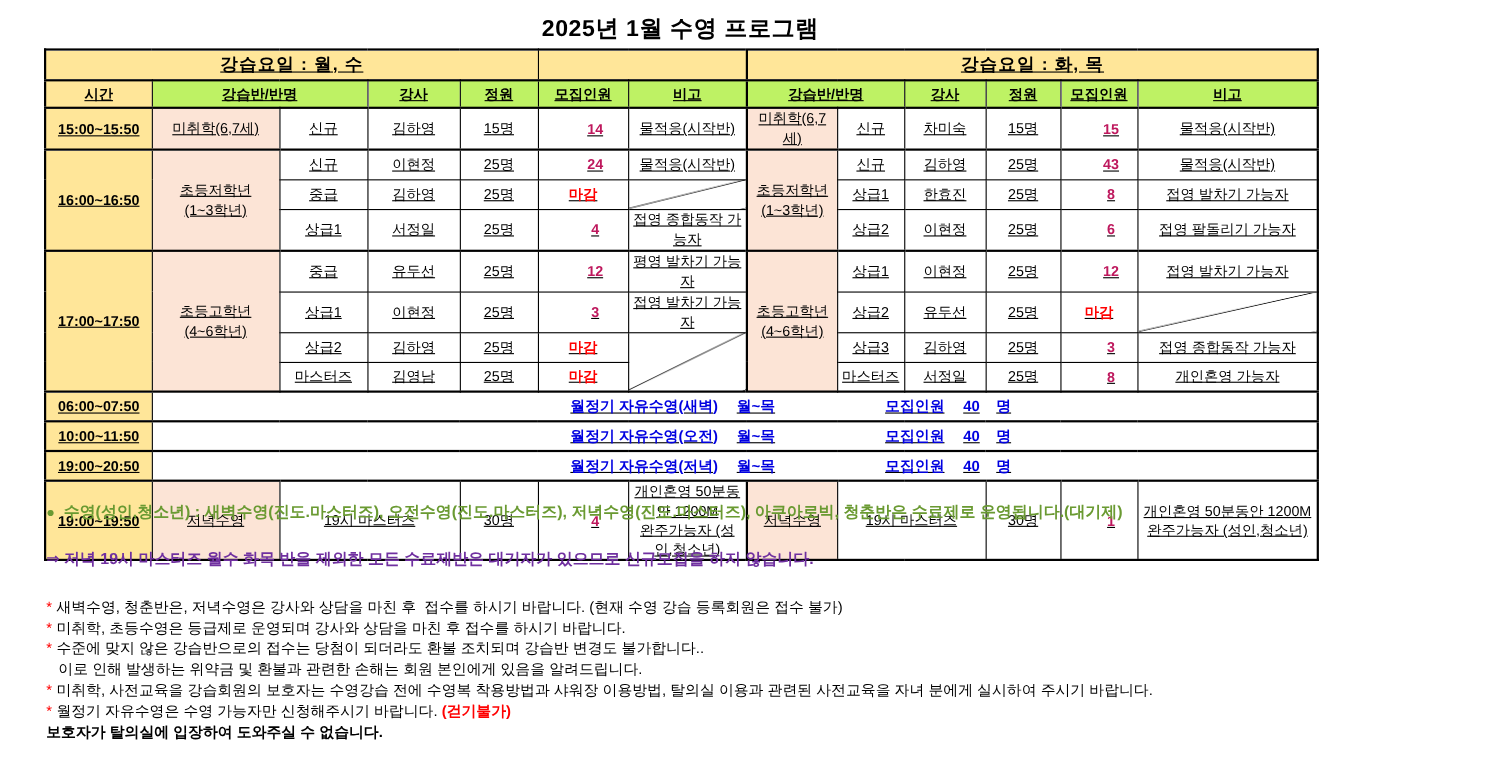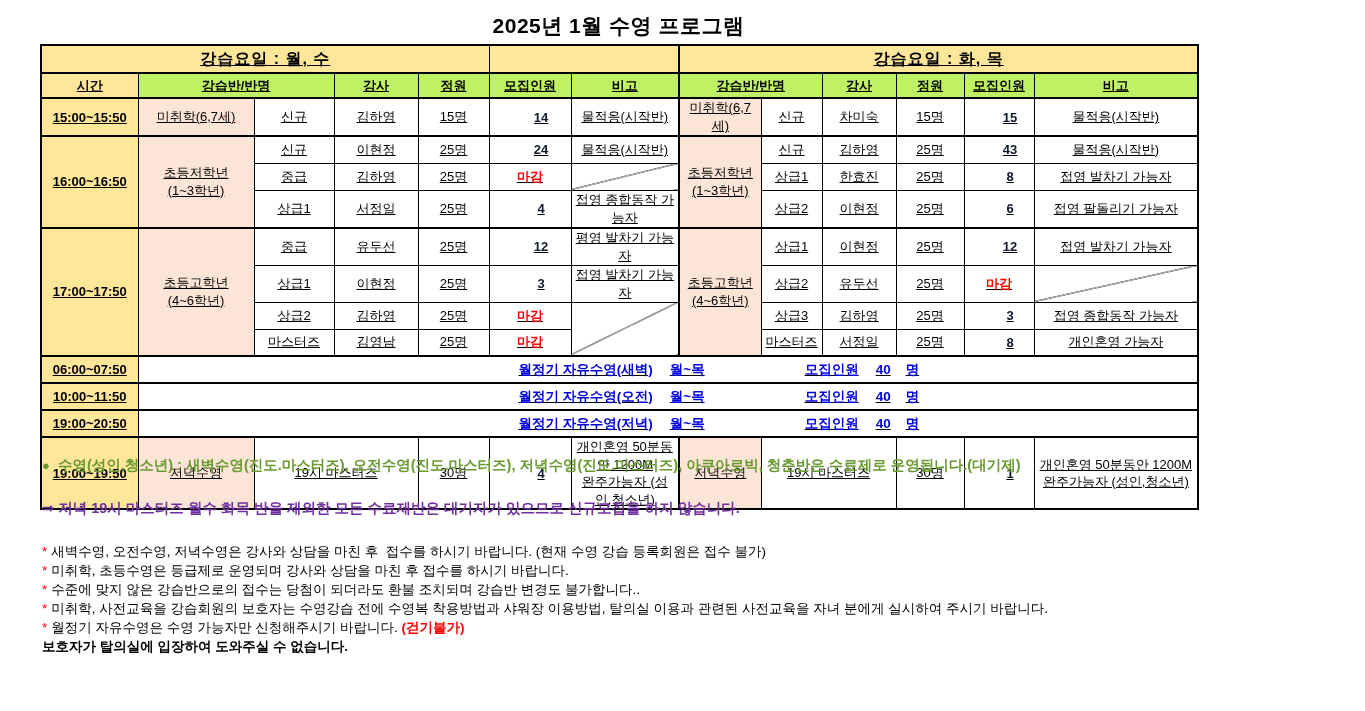--- a/index.html
+++ b/index.html
@@ -18,21 +18,21 @@
   .col-hdr { background: #bef264; font-weight: bold; height: 25px; border-bottom: 2px solid #000; }
   .yellow { background: #FFE699; }
   .peach  { background: #FCE4D6; }
   .timec  { background: #FFE699; font-weight: bold; }
   .bl2 { border-left: 2px solid #000; }
   .bt2 { border-top: 2px solid #000; }
   .row27 { height: 27px; }
   .row46 { height: 46px; }
   .pre { white-space: pre-line; line-height: 1.35; }
   .recruit { font-weight: bold; }
-  .recruit.num { color: #0f172a; padding-left: 24px; }
+  .recruit.num { color: #be185d; padding-left: 24px; }
   .recruit.closed { color: #FF0000; }
   .diag { background-image: linear-gradient(to bottom right,
             transparent calc(50% - 0.7px), #000 50%, transparent calc(50% + 0.7px)); }
   .free-cell { padding: 0; }
   .free-inner { display: flex; align-items: center; width: 100%;
                 color: #0000E0; font-weight: bold; font-size: 13.5px; }
   .fs-label { margin-left: 380px; }
   .fs-days { margin-left: 17px; }
   .fs-rlabel { margin-left: 100px; }
   .fs-count { margin-left: 17px; }
@@ -256,22 +256,23 @@
       <td class="pre bt2">개인혼영 50분동안 1200M
 완주가능자 (성인,청소년)</td>
     </tr>
   </tbody>
     </table>
 
   <div class="notes">
     <div class="note-green note-line"><span class="bullet">●</span><span> 수영(성인,청소년) : 새벽수영(진도.마스터즈), 오전수영(진도.마스터즈), 저녁수영(진도.마스터즈), 아쿠아로빅, 청춘반은 수료제로 운영됩니다.(대기제)</span></div>
     <div class="note-purple note-line">⇒ 저녁 19시 마스터즈 월수 화목 반을 제외한 모든 수료제반은 대기자가 있으므로 신규모집을 하지 않습니다.</div>
     <div class="note-stars">
-      <div class="note-line"><span class="star">*</span><span>새벽수영, 오전수영, 저녁수영은 강사와 상담을 마친 후  접수를 하시기 바랍니다. (현재 수영 강습 등록회원은 접수 불가)</span></div>
+      <div class="note-line"><span class="star">*</span><span>새벽수영, 청춘반은, 저녁수영은 강사와 상담을 마친 후  접수를 하시기 바랍니다. (현재 수영 강습 등록회원은 접수 불가)</span></div>
       <div class="note-line"><span class="star">*</span><span>미취학, 초등수영은 등급제로 운영되며 강사와 상담을 마친 후 접수를 하시기 바랍니다.</span></div>
       <div class="note-line"><span class="star">*</span><span>수준에 맞지 않은 강습반으로의 접수는 당첨이 되더라도 환불 조치되며 강습반 변경도 불가합니다..</span></div>
+      <div class="note-line indent">이로 인해 발생하는 위약금 및 환불과 관련한 손해는 회원 본인에게 있음을 알려드립니다.</div>
       <div class="note-line"><span class="star">*</span><span>미취학, 사전교육을 강습회원의 보호자는 수영강습 전에 수영복 착용방법과 샤워장 이용방법, 탈의실 이용과 관련된 사전교육을 자녀 분에게 실시하여 주시기 바랍니다.</span></div>
       <div class="note-line"><span class="star">*</span><span>월정기 자유수영은 수영 가능자만 신청해주시기 바랍니다. </span><span class="redtext">(걷기불가)</span></div>
       <div class="note-line boldline">보호자가 탈의실에 입장하여 도와주실 수 없습니다.</div>
     </div>
   </div>
 
 </div>
 
 </body></html>

